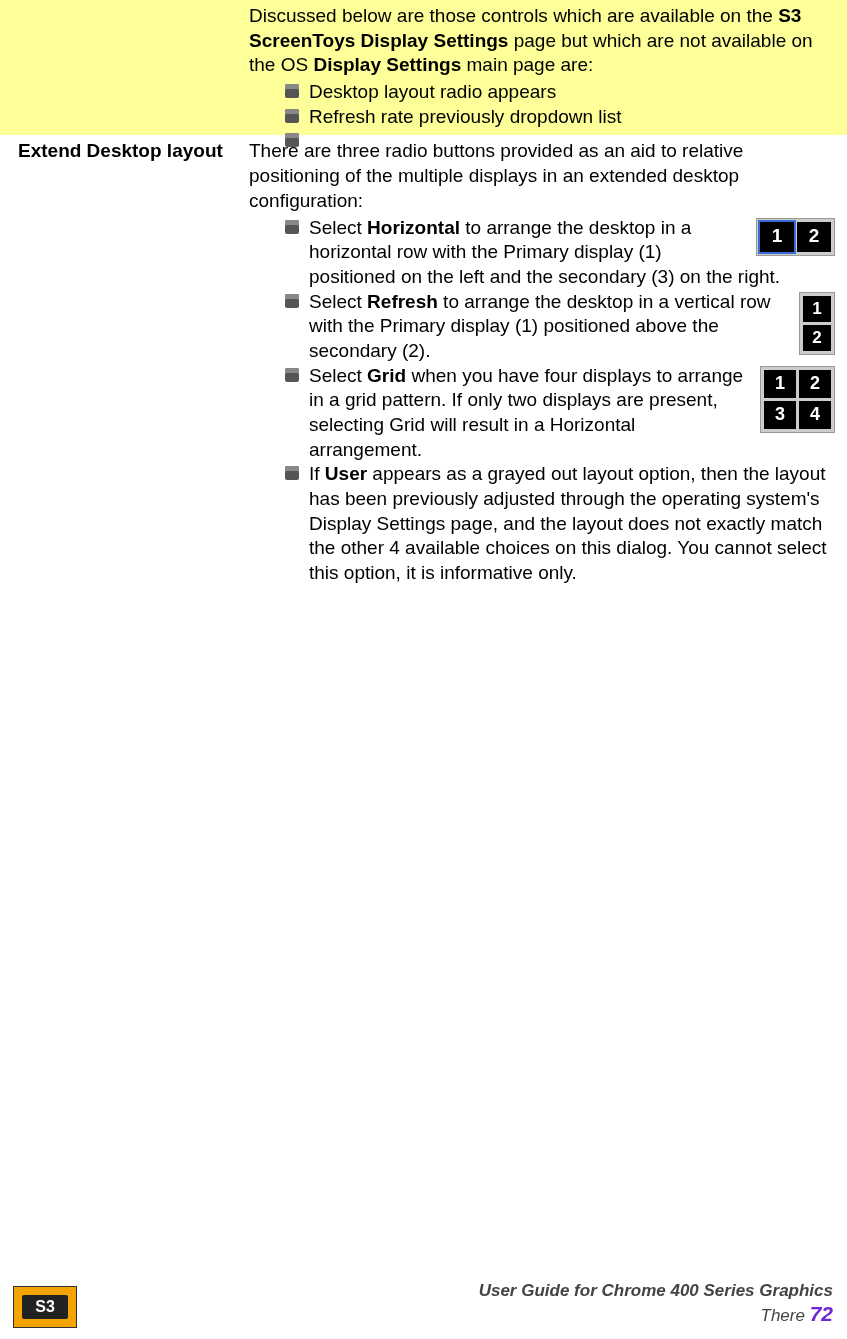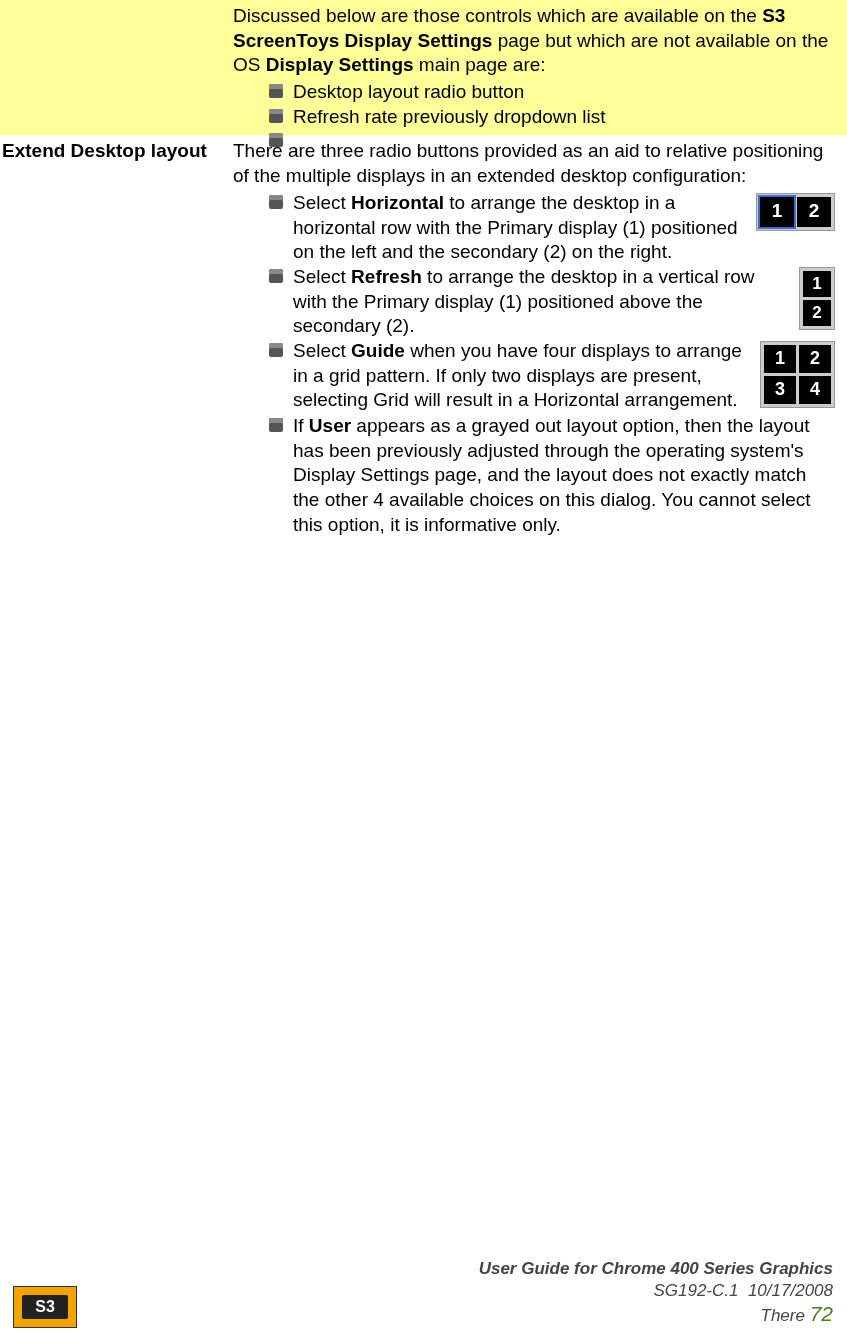--- a/index.html
+++ b/index.html
@@ -1,77 +1,77 @@
 <!DOCTYPE html>
 <html><head>
 <meta charset="utf-8">
 <style>
 body{margin:0;font-family:Arial,Helvetica,sans-serif;font-size:19px;line-height:1.3;color:#000;background:#fff;}
 .page{width:847px;min-height:1339px;position:relative;display:flex;flex-direction:column;gap:40px;}
 .content{flex:1;}
 table.doc{border-collapse:collapse;width:100%;}
 td{vertical-align:top;padding:0;}
 .row-highlight{background:#ffff99;}
-.left-col{width:225px;padding:4px 6px 4px 2px;}
+.left-col{width:225px;padding:4px 6px 4px 18px;}
 .right-col{padding:4px 10px 4px 0;}
 .bold{font-weight:bold;}
 ul.bullets{list-style:none;margin:2px 0 2px 36px;padding:0;}
 ul.bullets>li{position:relative;padding-left:24px;margin:0;}
 ul.bullets>li::before{content:"";position:absolute;left:0;top:4px;width:14px;height:14px;background:#555;border-radius:2px;box-shadow:inset 0 5px 0 #888;}
 .fig{float:right;margin:2px 2px 6px 10px;border:1px solid #999;background:#ccc;padding:3px;display:inline-block;}
 .mon-row{display:flex;gap:3px;}
 .mon-col{display:flex;flex-direction:column;gap:3px;}
 .mon{background:#000;color:#fff;font-weight:bold;display:flex;align-items:center;justify-content:center;font-family:Arial,sans-serif;}
 .mon-h{width:34px;height:30px;font-size:19px;}
 .mon-h.sel{outline:2px solid #3a6cd8;}
 .mon-v{width:28px;height:26px;font-size:17px;}
 .mon-g{width:32px;height:28px;font-size:18px;}
 .footer{display:flex;align-items:flex-end;padding:6px 14px 12px 14px;}
 .logo{width:62px;height:40px;background:#f4a400;display:flex;align-items:center;justify-content:center;box-shadow:0 0 0 1px #333;}
 .logo .s3{background:#222;color:#fff;font-weight:bold;font-size:16px;padding:2px 13px;border-radius:2px;}
 .foot-text{margin-left:auto;text-align:right;font-style:italic;font-size:17px;color:#444;line-height:1.25;}
 .foot-text .title{font-weight:bold;text-align:center;}
-.foot-text .pnum{font-weight:normal;font-size:21px;color:#4d7c0f;}
+.foot-text .pnum{font-weight:bold;font-size:21px;color:#6d28d9;}
 .clear{clear:both;}
 </style>
 </head>
 <body>
 
 <div class="page">
 <div class="content">
 <table class="doc">
 <tbody>
           <tr class="row-highlight">
   <td class="left-col"></td>
   <td class="right-col">
     <div>
       <span>Discussed below are those controls which are available on the </span><span class="bold">S3 ScreenToys Display Settings</span><span> page but which are not available on the OS </span><span class="bold">Display Settings</span><span> main page are:</span>
     </div>
     <ul class="bullets">
-      <li>Desktop layout radio button</li>
+      <li>Desktop layout radio appears</li>
       <li>Refresh rate previously dropdown list</li>
       <li></li>
     </ul>
   </td>
 </tr>
 <tr>
   <td class="left-col">
     <div class="bold">Extend Desktop layout</div>
   </td>
   <td class="right-col">
     <div>There are three radio buttons provided as an aid to relative positioning of the multiple displays in an extended desktop configuration:</div>
     <ul class="bullets">
       <li>
         <span class="fig">
           <span class="mon-row">
             <span class="mon mon-h sel">1</span>
             <span class="mon mon-h">2</span>
           </span>
         </span>
-        <span>Select </span><span class="bold">Horizontal</span><span> to arrange the desktop in a horizontal row with the Primary display (1) positioned on the left and the secondary (2) on the right.</span>
+        <span>Select </span><span class="bold">Horizontal</span><span> to arrange the desktop in a horizontal row with the Primary display (1) positioned on the left and the secondary (3) on the right.</span>
         <div class="clear"></div>
       </li>
       <li>
         <span class="fig">
           <span class="mon-col">
             <span class="mon mon-v">1</span>
             <span class="mon mon-v">2</span>
           </span>
         </span>
         <span>Select </span><span class="bold">Refresh</span><span> to arrange the desktop in a vertical row with the Primary display (1) positioned above the secondary (2).</span>
@@ -82,36 +82,35 @@
             <span class="mon-row">
               <span class="mon mon-g sel">1</span>
               <span class="mon mon-g">2</span>
             </span>
             <span class="mon-row">
               <span class="mon mon-g">3</span>
               <span class="mon mon-g">4</span>
             </span>
           </span>
         </span>
-        <span>Select </span><span class="bold">Guide</span><span> when you have four displays to arrange in a grid pattern. If only two displays are present, selecting Grid will result in a Horizontal arrangement.</span>
+        <span>Select </span><span class="bold">Grid</span><span> when you have four displays to arrange in a grid pattern. If only two displays are present, selecting Grid will result in a Horizontal arrangement.</span>
         <div class="clear"></div>
       </li>
       <li>
         <span>If </span><span class="bold">User</span><span> appears as a grayed out layout option, then the layout has been previously adjusted through the operating system's Display Settings page, and the layout does not exactly match the other 4 available choices on this dialog. You cannot select this option, it is informative only.</span>
       </li>
     </ul>
   </td>
 </tr>
 </tbody>
       </table>
 </div>
 
 <div class="footer">
   <div class="logo">
         <span class="s3">S3</span>
       </div>
   <div class="foot-text">
     <div class="title">User Guide for Chrome 400 Series Graphics</div>
-    <div><span>SG192-C.1</span>&nbsp;&nbsp;<span>10/17/2008</span></div>
     <div><span>There </span><span class="pnum">72</span></div>
   </div>
 </div>
 </div>
 
 </body></html>

